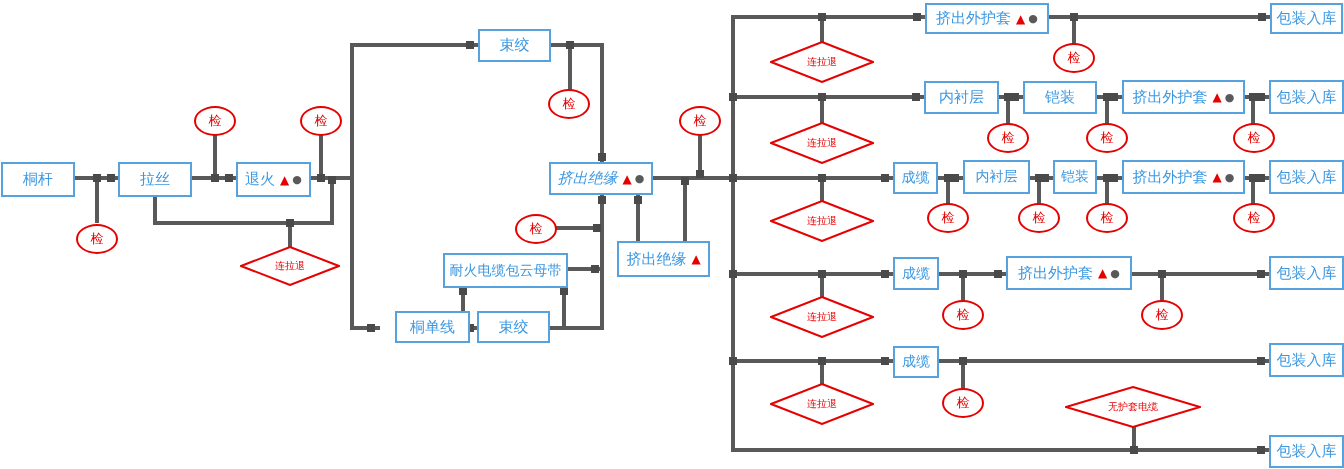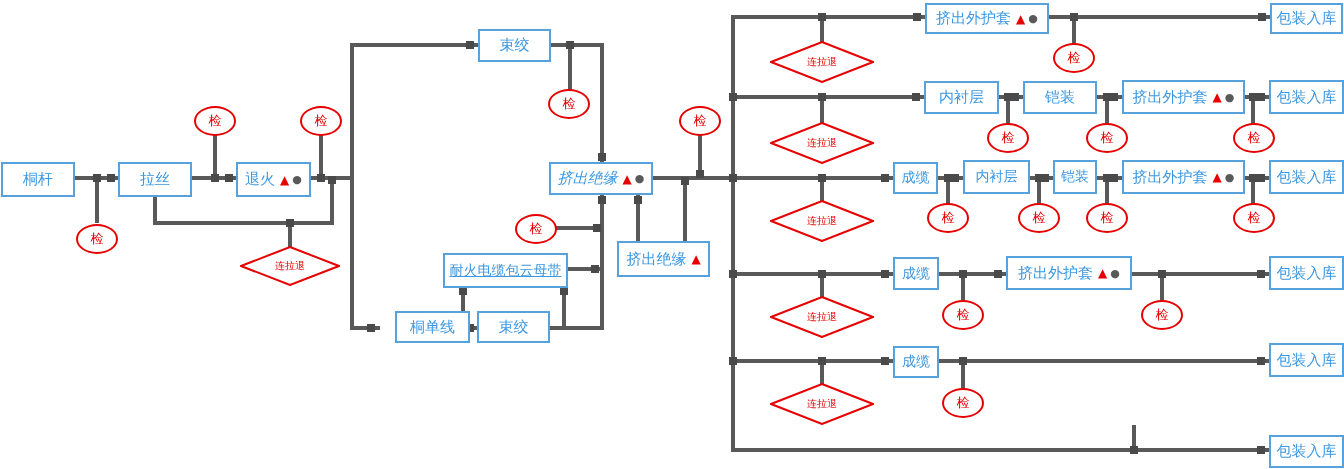--- a/index.html
+++ b/index.html
@@ -159,21 +159,21 @@
     </div>
     <div class="node" style="left: 478px; top: 29px; width: 73px; height: 33px;">
       <span>束绞</span>
     </div>
     <div class="node" style="left: 378px; top: 311px; width: 75px; height: 32px; margin-left: 17px;">
       <span>桐单线</span>
     </div>
     <div class="node" style="left: 477px; top: 311px; width: 73px; height: 32px;">
       <span>束绞</span>
     </div>
-    <div class="node small" style="left: 443px; top: 253px; width: 125px; height: 35px; text-decoration: underline;">
+    <div class="node small" style="left: 443px; top: 253px; width: 125px; height: 35px;">
       <span>耐火电缆包云母带</span>
     </div>
     <div class="node" style="left: 549px; top: 162px; width: 104px; height: 33px; font-style: italic;">
       <span>挤出绝缘</span>
       <span class="mk-tri">▲</span>
       <span class="mk-dot">●</span>
     </div>
     <div class="node" style="left: 617px; top: 241px; width: 93px; height: 36px;">
       <span>挤出绝缘</span>
       <span class="mk-tri">▲</span>
@@ -317,13 +317,19 @@
         <polygon points="52,1 103,21 52,41 1,21" fill="#fff" stroke="#e60000" stroke-width="2"></polygon>
       </svg>
       <span>连拉退</span>
     </div>
     <div class="diamond" style="left: 770px; top: 383px; width: 104px; height: 42px;">
       <svg width="104" height="42">
         <polygon points="52,1 103,21 52,41 1,21" fill="#fff" stroke="#e60000" stroke-width="2"></polygon>
       </svg>
       <span>连拉退</span>
     </div>
+    <div class="diamond" style="left: 1065px; top: 386px; width: 136px; height: 42px;">
+      <svg width="136" height="42">
+        <polygon points="68,1 135,21 68,41 1,21" fill="#fff" stroke="#e60000" stroke-width="2"></polygon>
+      </svg>
+      <span>无护套电缆</span>
+    </div>
   </div>
 
 </body></html>

